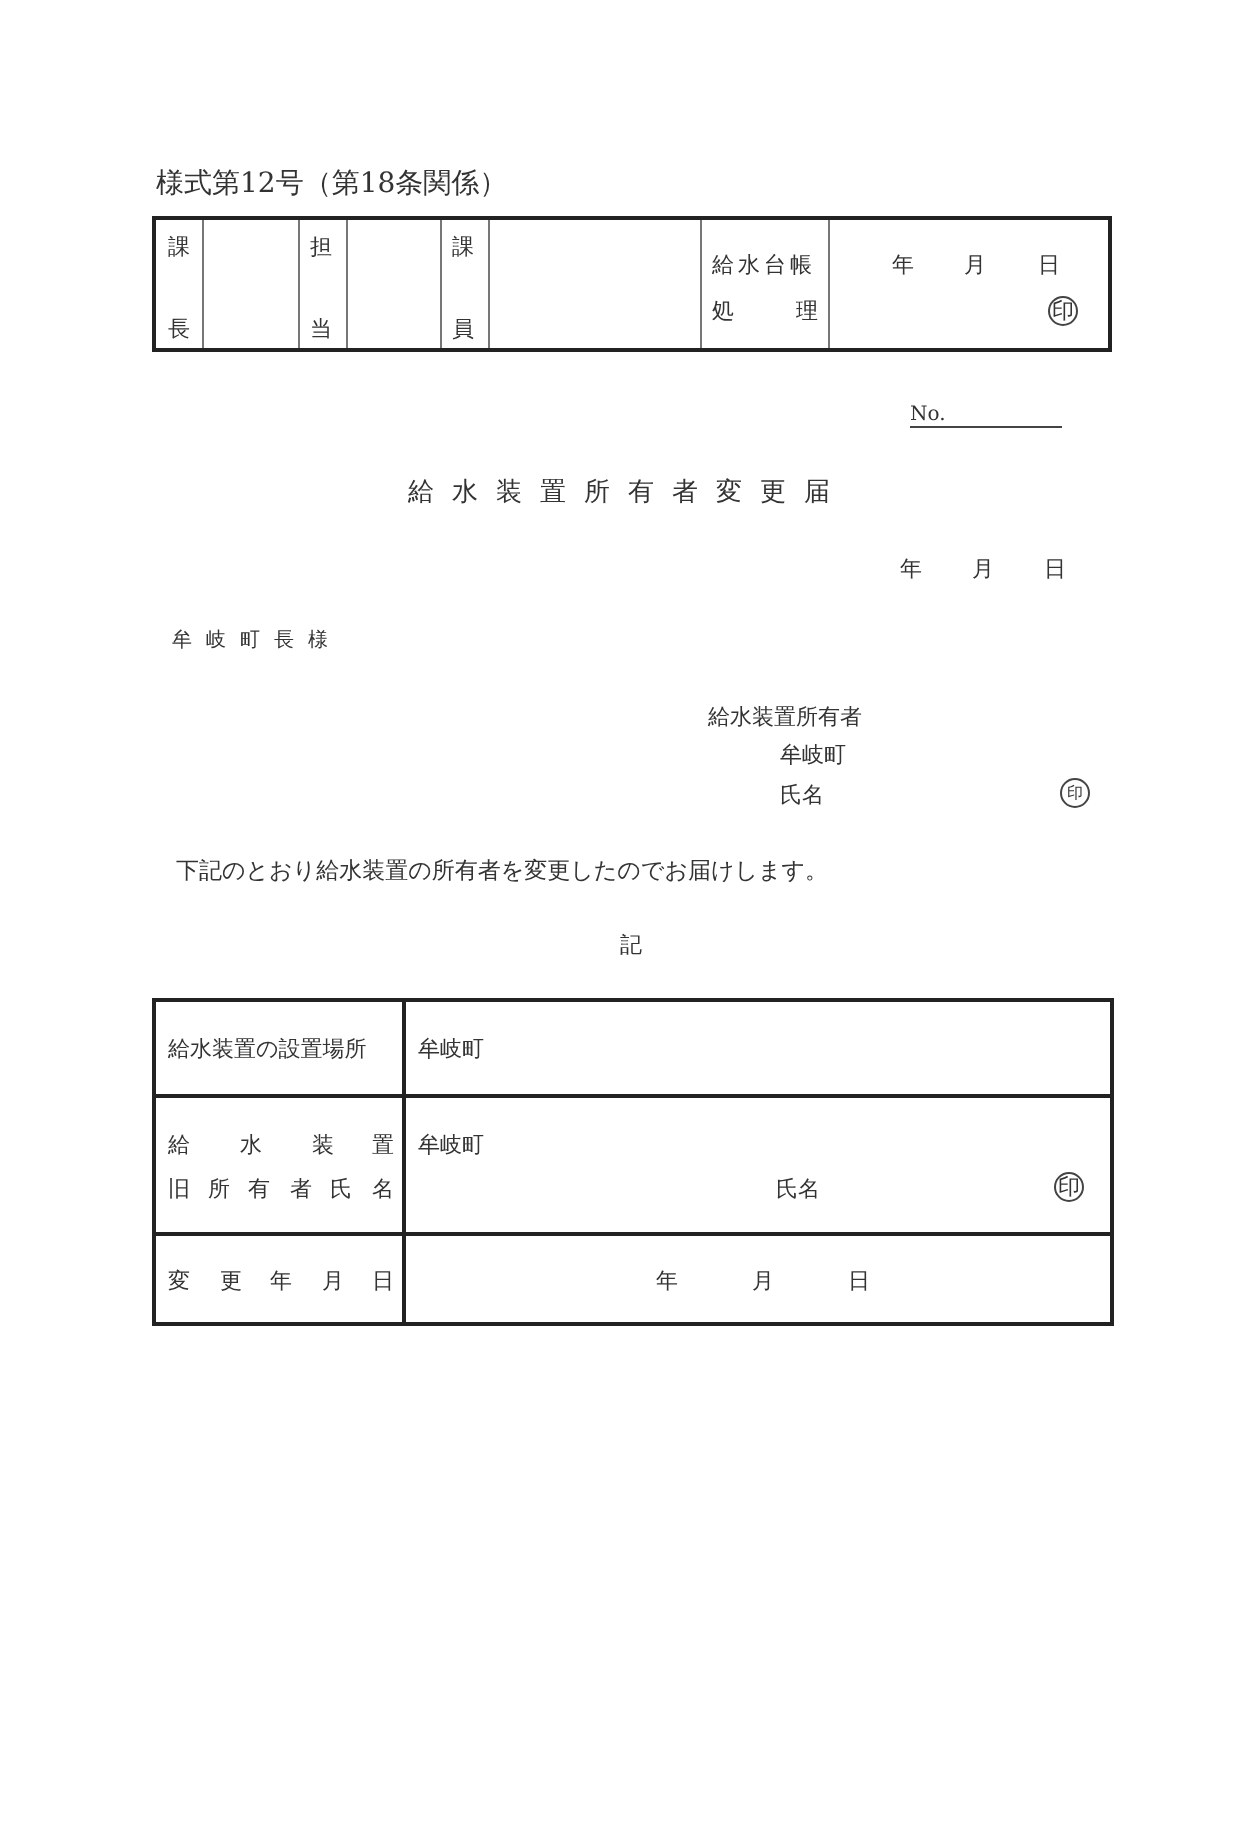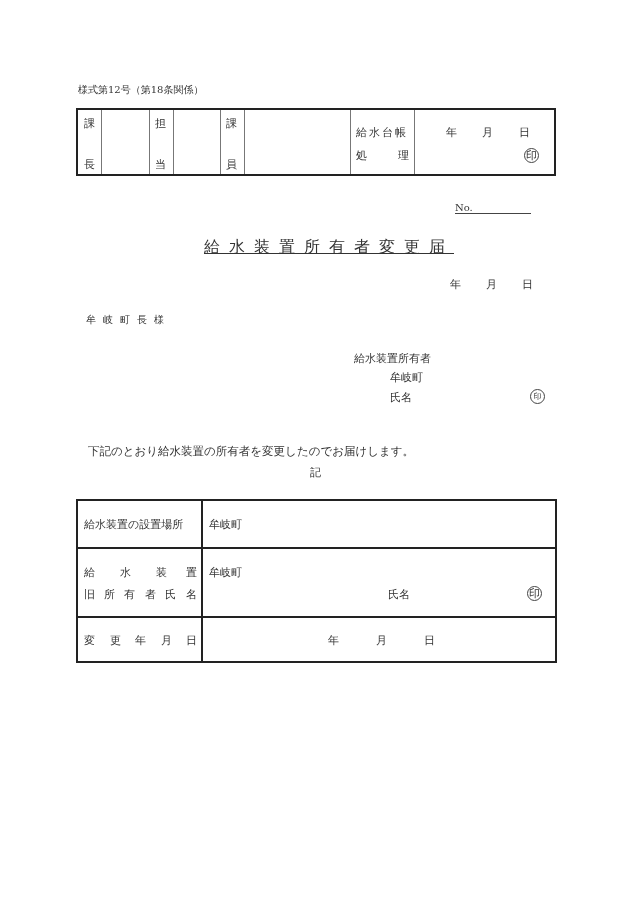--- a/index.html
+++ b/index.html
@@ -2,36 +2,36 @@
 <html><head>
 <meta charset="utf-8">
 <style>
   html, body { margin: 0; padding: 0; background: #ffffff; }
   body {
     width: 630px; height: 915px; position: relative; overflow: hidden;
     font-family: "DejaVu Serif", "Liberation Serif", serif;
     color: #333333; font-size: 11px;
   }
   .abs { position: absolute; white-space: nowrap; }
-  .form-number { left: 78px; top: 83px; font-size: 10px; }
+  .form-number { left: 78px; top: 83px; font-size: 14px; }
 
   
   .approval { position: absolute; left: 76px; top: 108px; width: 480px; height: 68px;
     border: 2px solid #222; box-sizing: border-box; }
   .approval .vline { position: absolute; top: 0; bottom: 0; width: 0; border-left: 1px solid #777; }
   .approval .cell-label { position: absolute; font-size: 11px; }
 
   .no-field { left: 455px; top: 202px; font-size: 10px; }
   .no-line { position: absolute; left: 455px; top: 213px; width: 76px; border-bottom: 1px solid #444; }
 
-  .doc-title { left: 204px; top: 237px; font-size: 16px; letter-spacing: 9px; text-decoration: underline; }
+  .doc-title { left: 204px; top: 237px; font-size: 13px; letter-spacing: 9px; }
   .date-line { top: 277px; font-size: 11px; }
   .addressee { left: 86px; top: 313px; font-size: 10px; letter-spacing: 7px; }
   .applicant { font-size: 11px; }
-  .body-text { left: 88px; top: 428px; font-size: 11.5px; margin-top: 16px; }
+  .body-text { left: 88px; top: 428px; font-size: 11.5px; }
   .ki { left: 310px; top: 465px; font-size: 11px; }
 
   .seal { display: inline-block; width: 13px; height: 13px; border: 1px solid #444; border-radius: 50%;
     font-size: 8px; line-height: 13px; text-align: center; }
 
   
   .detail { position: absolute; left: 76px; top: 499px; width: 481px; height: 164px;
     border: 2px solid #222; box-sizing: border-box; }
   .detail .hdiv { position: absolute; left: 0; right: 0; height: 0; border-top: 2px solid #222; }
   .detail .vdiv { position: absolute; top: 0; bottom: 0; left: 123px; width: 0; border-left: 2px solid #222; }

